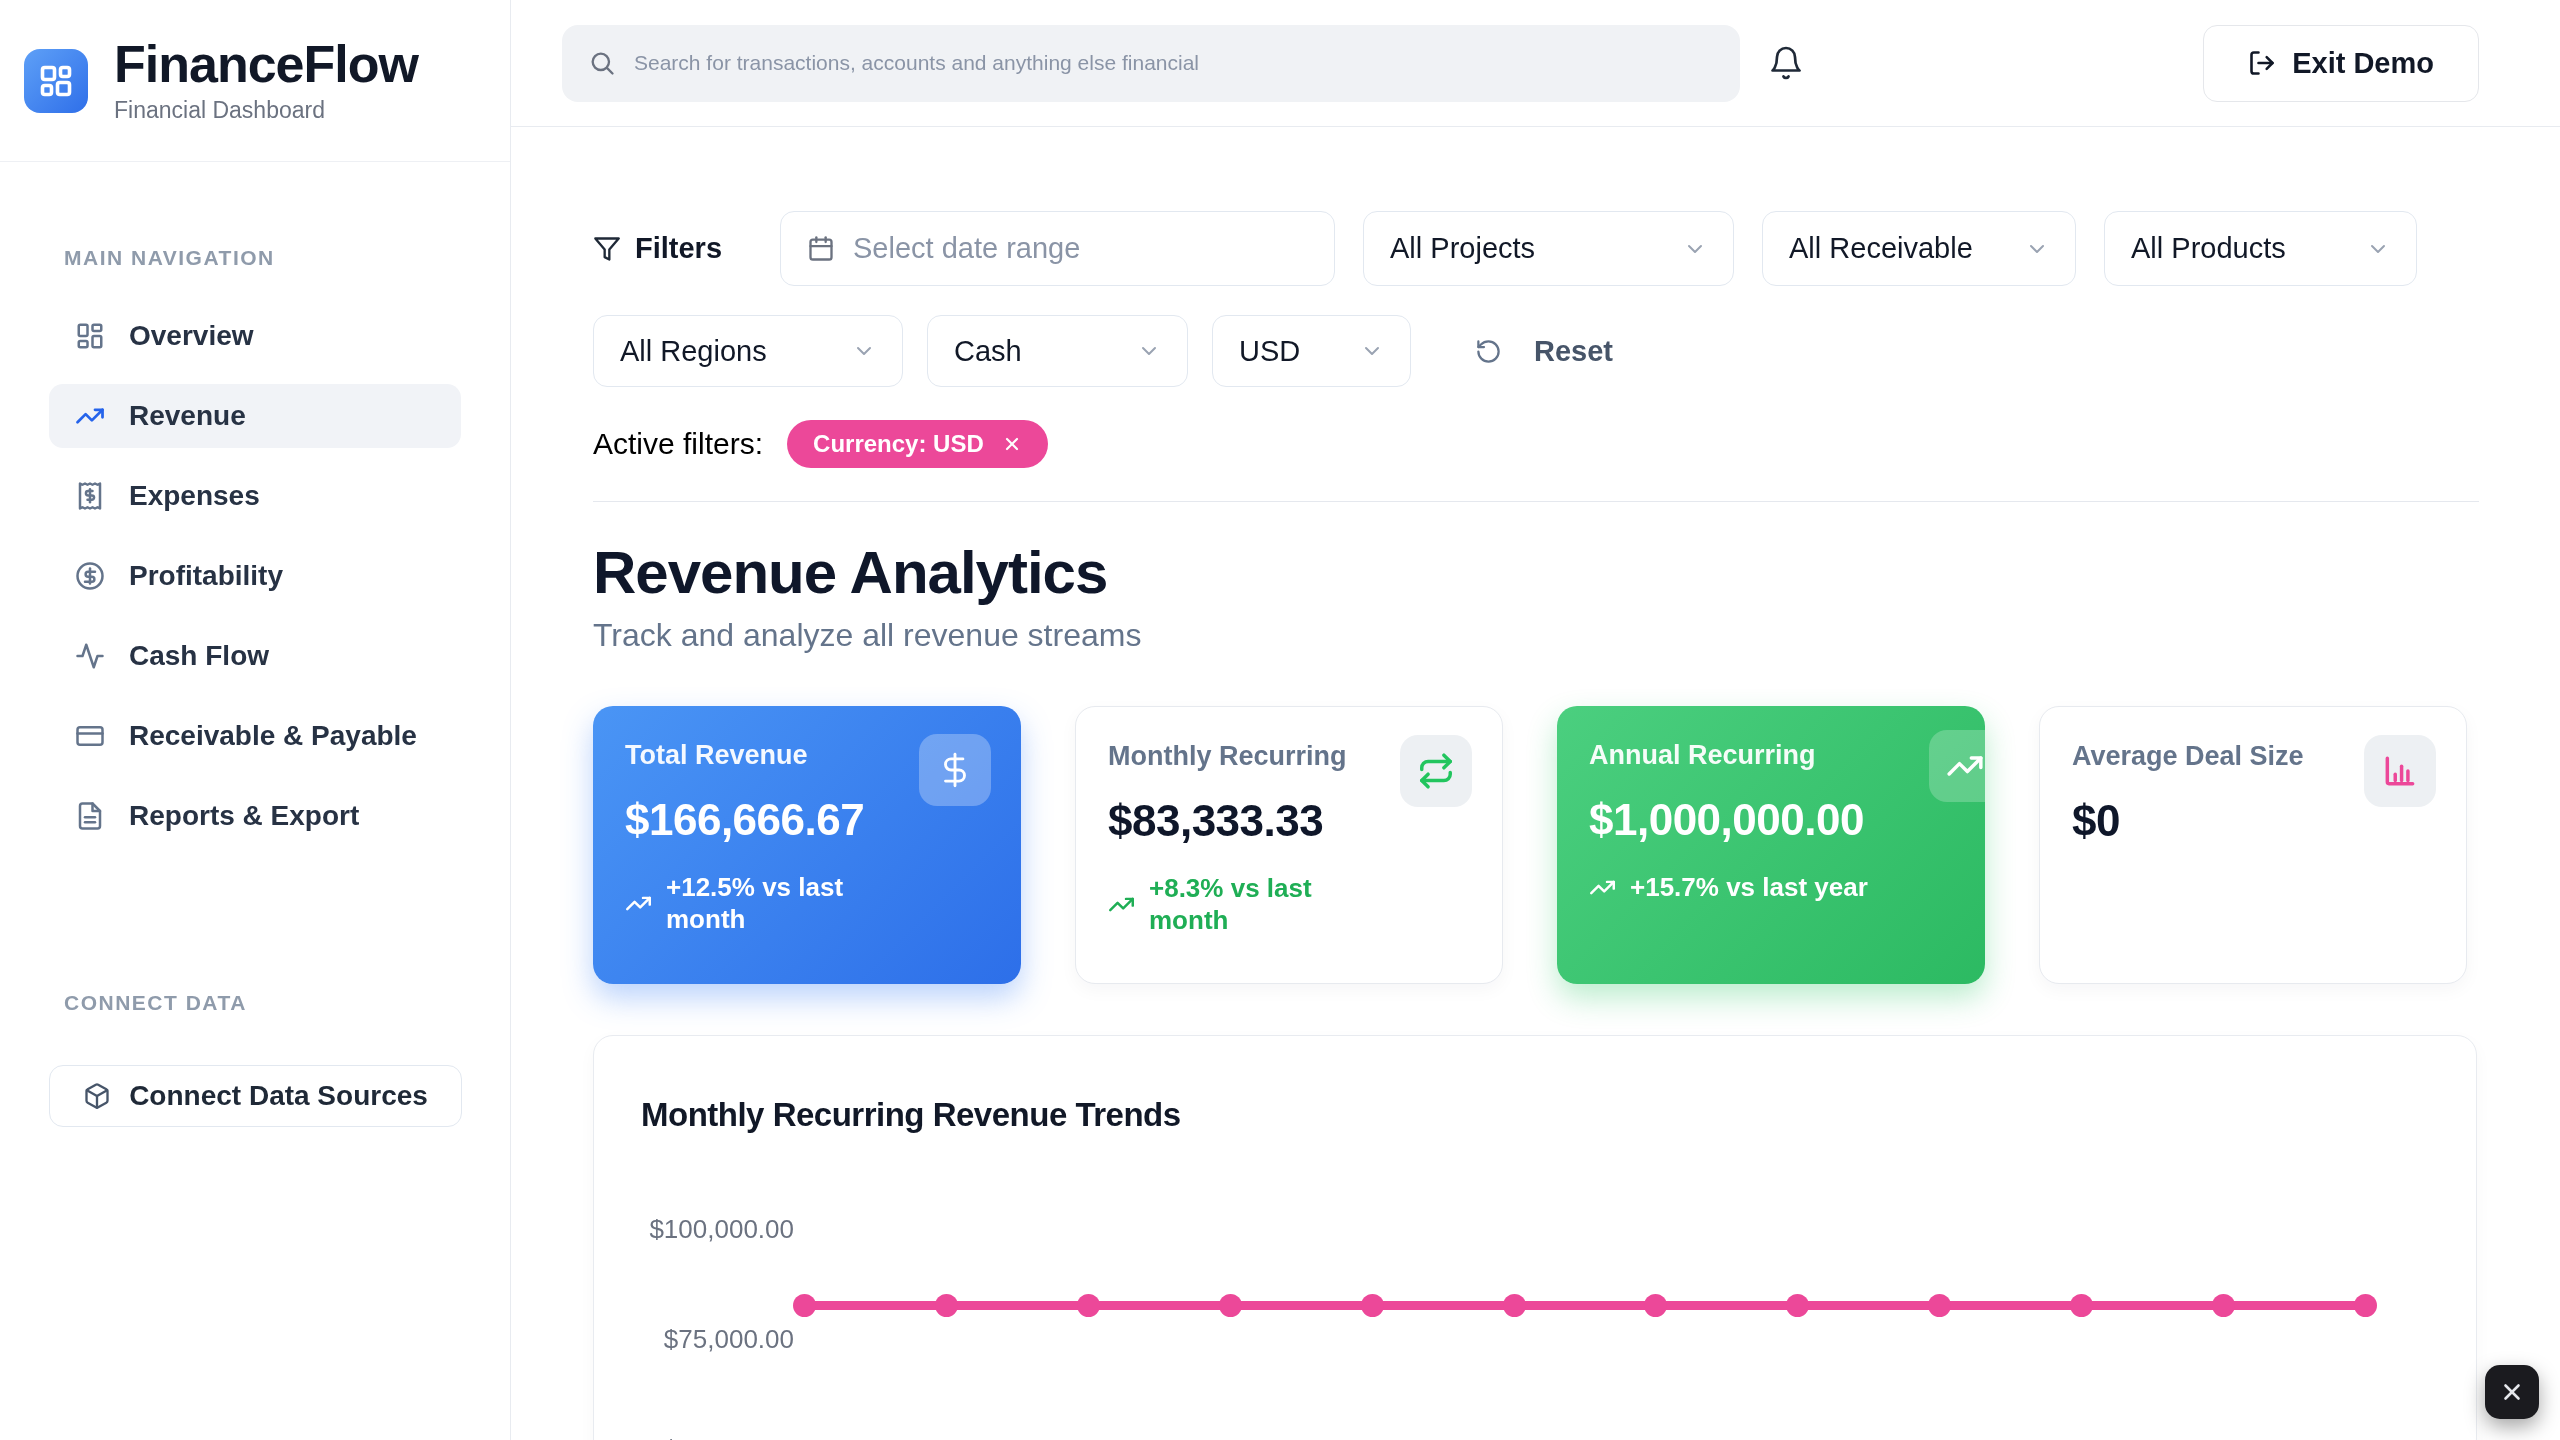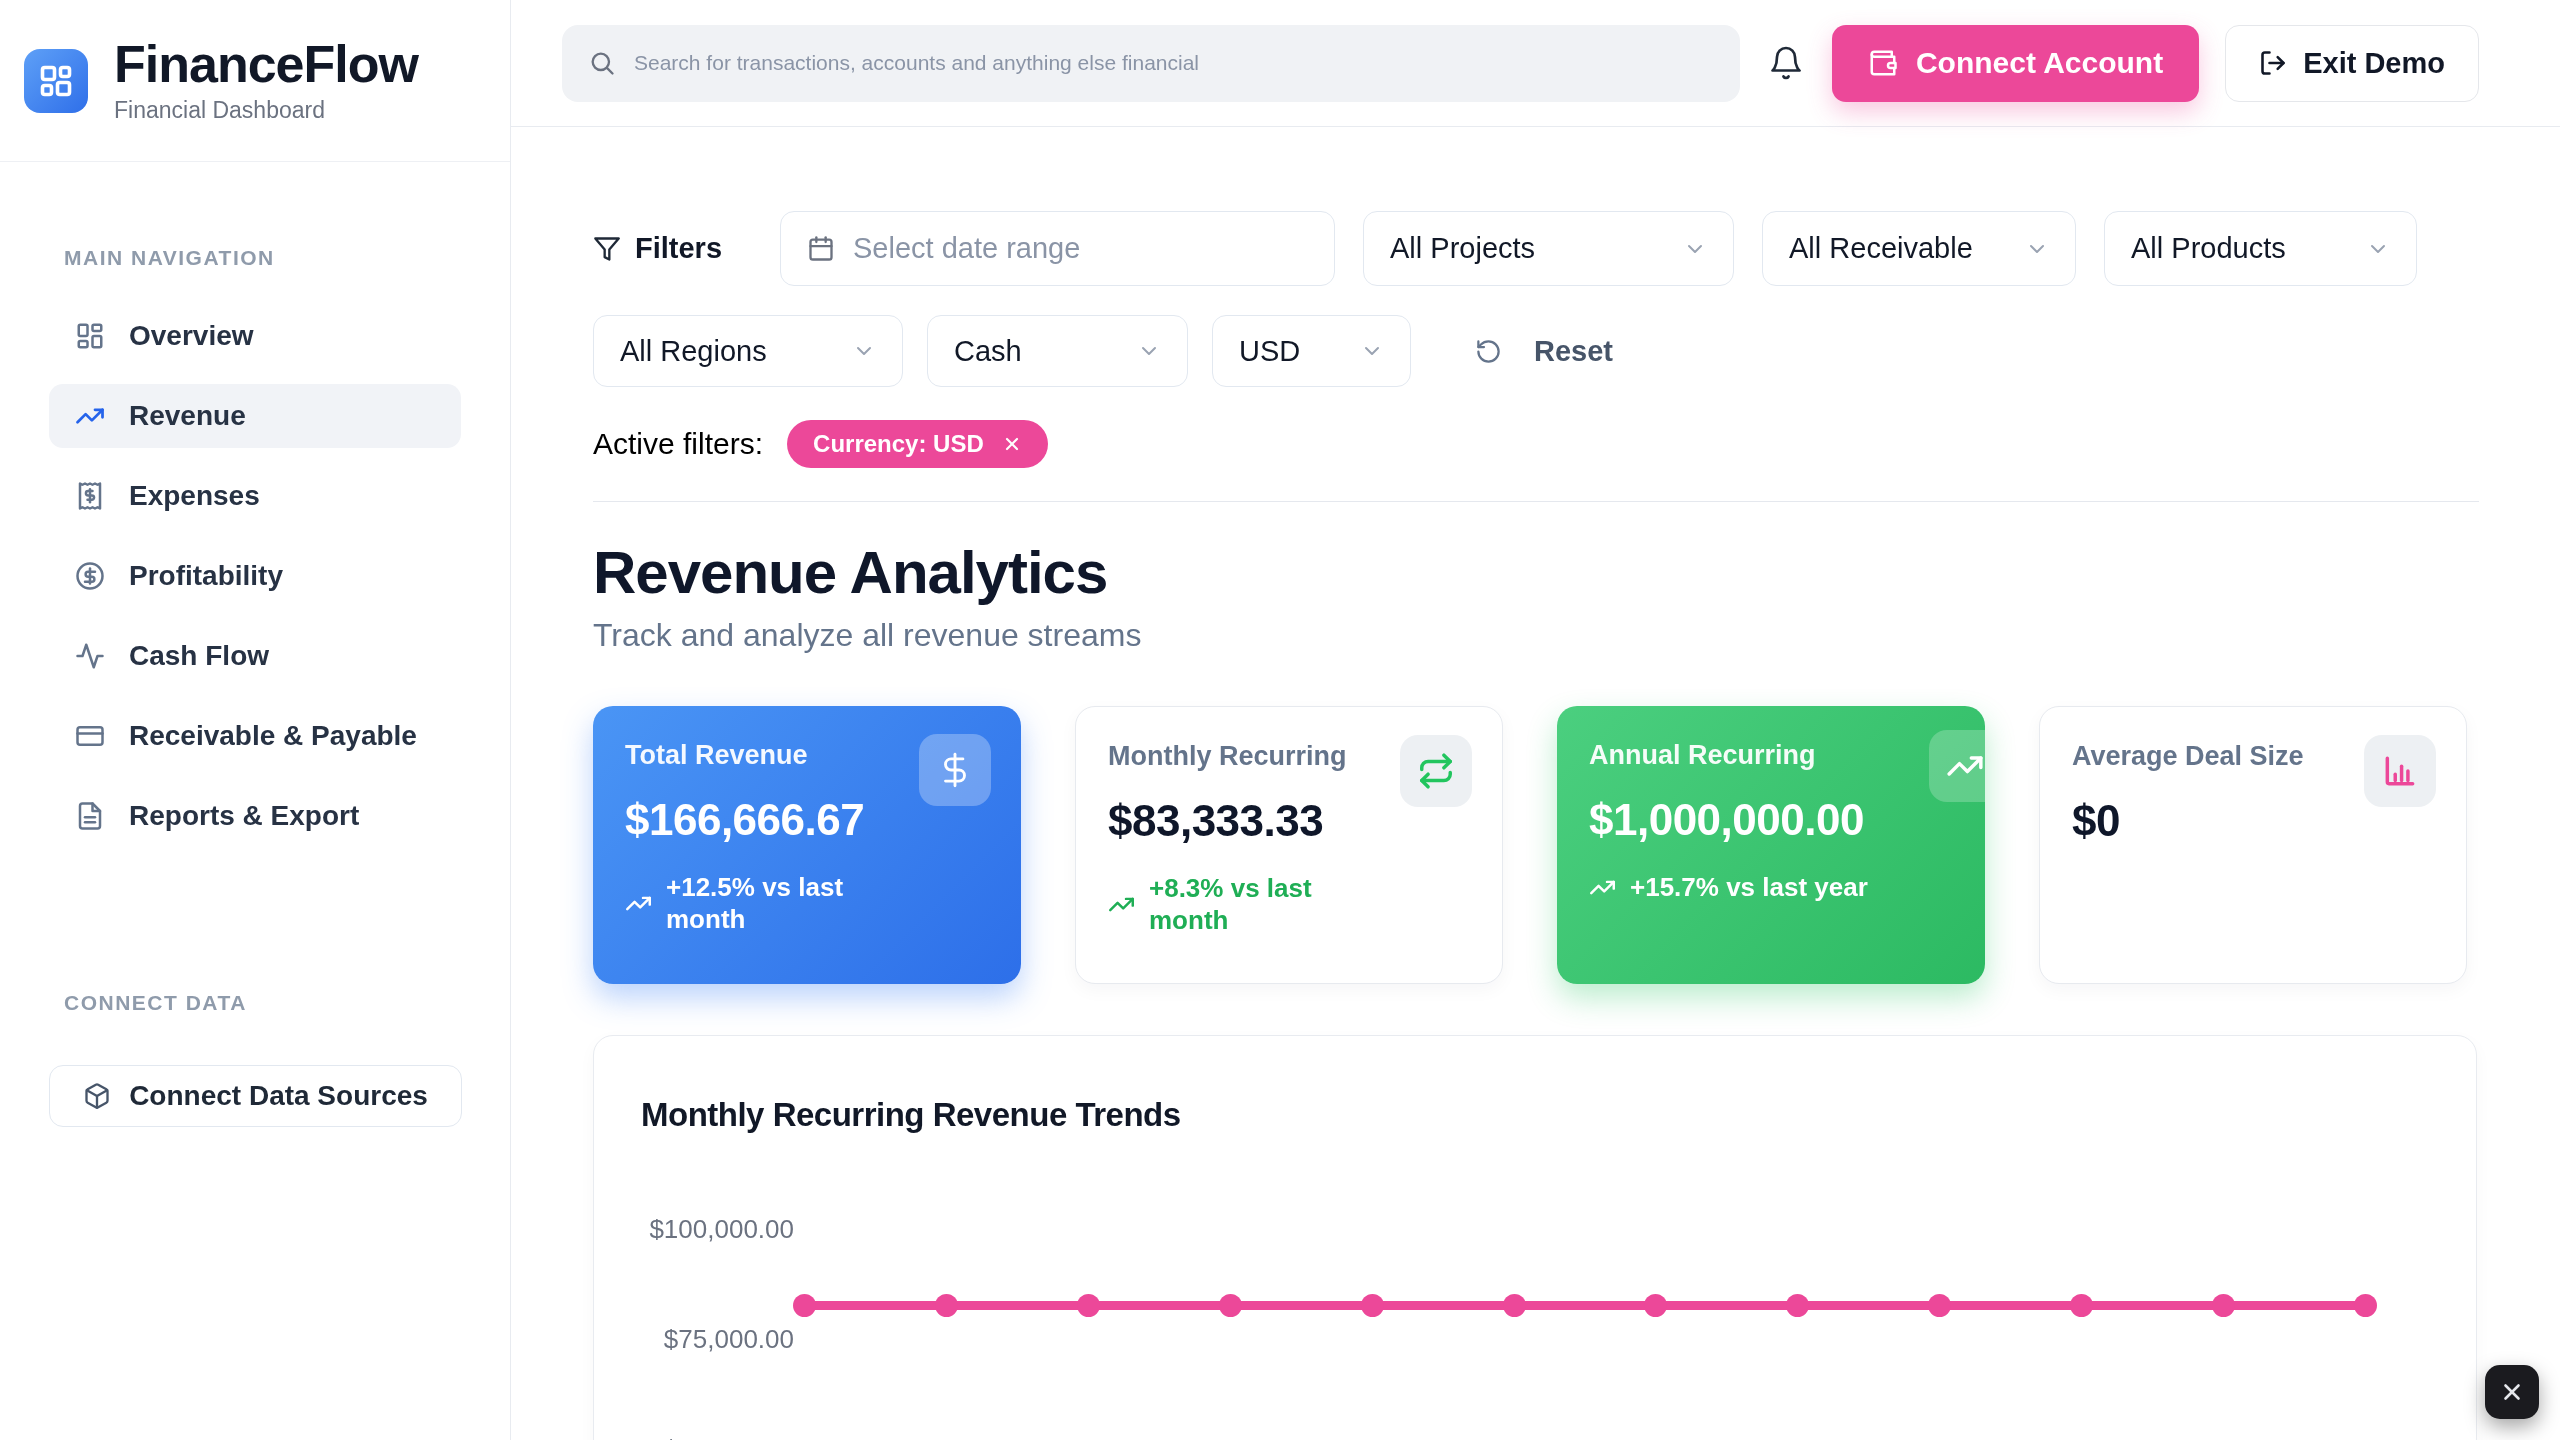--- a/index.html
+++ b/index.html
@@ -70,21 +70,21 @@
   .bell { width:36px; height:36px; color:#1f2937; margin-left:28px; cursor:pointer; }
   .hspacer { flex:1; }
   .btn-pink {
     height:77px; padding:0 36px; border:none; border-radius:14px;
     background:#ec4899; color:#fff; font-family:inherit; font-size:30px; font-weight:700;
     display:flex; align-items:center; gap:18px; cursor:pointer;
     box-shadow:0 10px 24px rgba(236,72,153,.30);
   }
   .btn-pink .icon { width:30px; height:30px; }
   .btn-outline {
-    height:77px; padding:0 33px; margin-left:26px;
+    height:77px; padding:0 44px; margin-left:26px;
     background:#fff; border:1.5px solid #e5e7eb; border-radius:14px;
     color:#111827; font-family:inherit; font-size:29px; font-weight:700;
     display:flex; align-items:center; gap:16px; cursor:pointer;
   }
   .btn-outline .icon { width:28px; height:28px; }
 
   
   .content {
     position:absolute; left:511px; top:127px; right:0; bottom:0;
     padding:84px 81px 5px 82px;
@@ -308,30 +308,20 @@
     </span>
     <input type="text" placeholder="Search for transactions, accounts and anything else financial" style="">
   </div>
   <span class="bell icon">
     <svg viewBox="0 0 24 24" fill="none" stroke="currentColor" stroke-width="1.8" stroke-linecap="round" stroke-linejoin="round">
         <path d="M6 8a6 6 0 0 1 12 0c0 7 3 9 3 9H3s3-2 3-9"></path>
         <path d="M10.3 21a1.94 1.94 0 0 0 3.4 0"></path>
       </svg>
   </span>
   <div class="hspacer"></div>
-  <button class="btn-pink">
-    <span class="icon">
-      <svg viewBox="0 0 24 24" fill="none" stroke="currentColor" stroke-width="2" stroke-linecap="round" stroke-linejoin="round">
-          <path d="M21 12V7H5a2 2 0 0 1 0-4h14v4"></path>
-          <path d="M3 5v14a2 2 0 0 0 2 2h16v-5"></path>
-          <path d="M18 12a2 2 0 0 0 0 4h4v-4Z"></path>
-        </svg>
-    </span>
-    <span>Connect Account</span>
-  </button>
   <button class="btn-outline">
     <span class="icon">
       <svg viewBox="0 0 24 24" fill="none" stroke="currentColor" stroke-width="2.2" stroke-linecap="round" stroke-linejoin="round">
           <path d="M9 21H5a2 2 0 0 1-2-2V5a2 2 0 0 1 2-2h4"></path>
           <polyline points="16 17 21 12 16 7"></polyline>
           <line x1="21" y1="12" x2="9" y2="12"></line>
         </svg>
     </span>
     <span>Exit Demo</span>
   </button>

